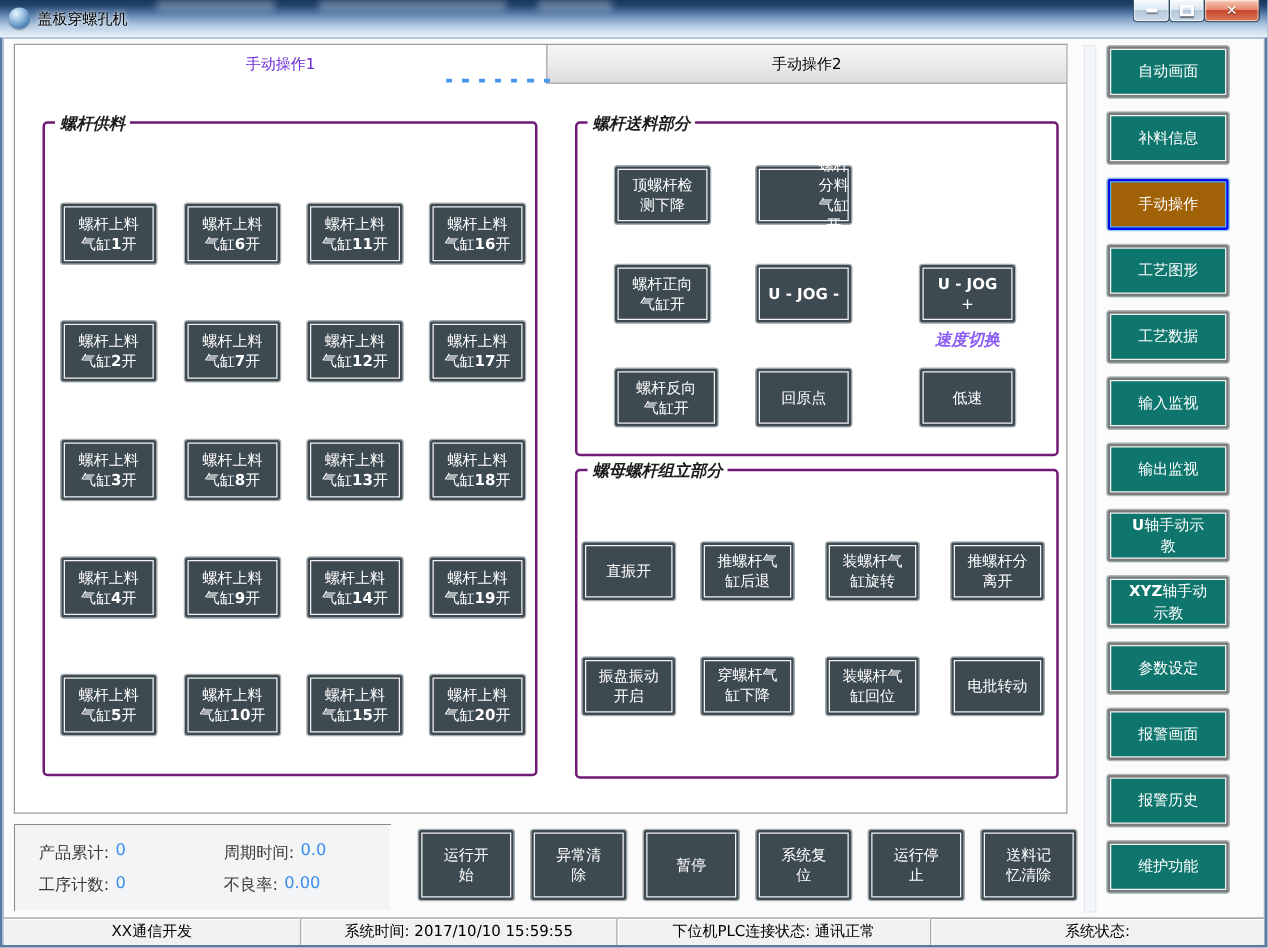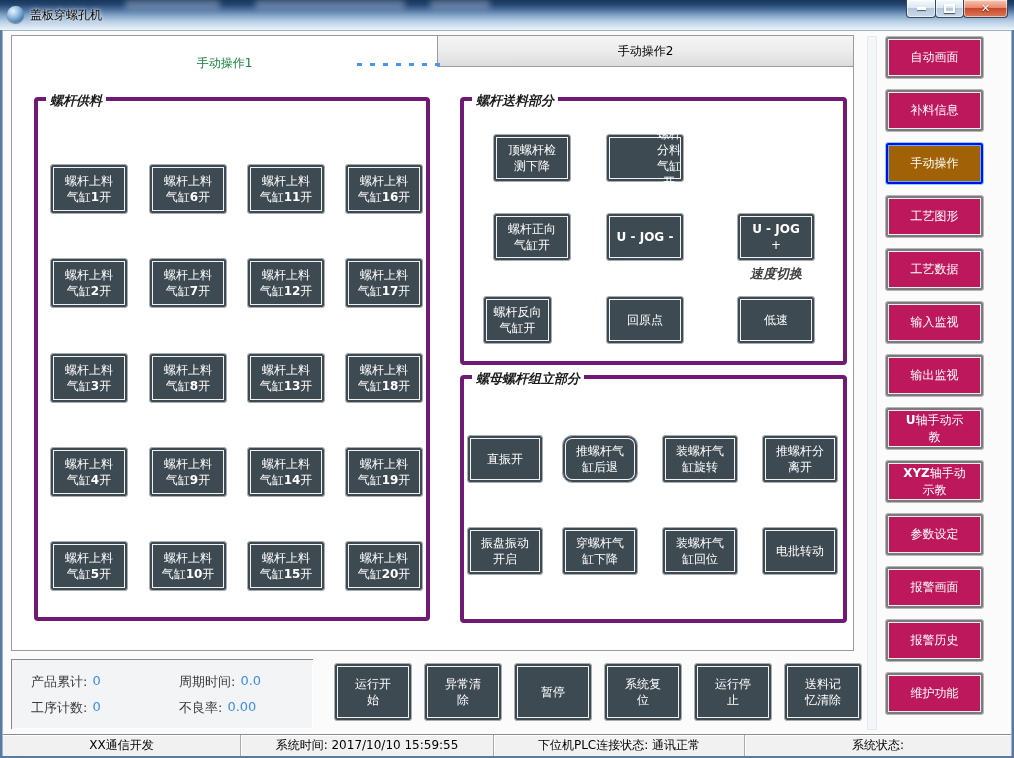--- a/index.html
+++ b/index.html
@@ -36,59 +36,59 @@
   .glyph-min { width:9px; height:3px; background:#fff; box-shadow:0 1px 1px rgba(0,0,0,.55); }
   .glyph-max { width:11px; height:9px; border:2px solid #fff; box-shadow:0 1px 1px rgba(0,0,0,.55); background:transparent; }
   .glyph-close { color:#fff; font-size:11px; font-weight:bold; text-shadow:0 1px 1px rgba(0,0,0,.6); line-height:1; }
   
   .client {
     position:absolute; top:30px; left:2px; width:1010px; height:726px;
     background:#fbfbfb; border:1px solid #9eb4cc;
   }
   
   .tab-panel { position:absolute; left:8px; top:4px; width:843px; height:616px; background:#fff; border:1px solid #9b9b9b; }
-  .tab-active { position:absolute; left:0; top:12px; width:425px; height:31px; background:#fff; display:flex; align-items:center; justify-content:center; font-size:12px; color:#15803d; }
+  .tab-active { position:absolute; left:0; top:0; width:425px; height:31px; background:#fff; display:flex; align-items:center; justify-content:center; font-size:12px; color:#6d28d9; }
   .tab-inactive {
     position:absolute; left:425px; top:0; right:0; height:31px;
     background:linear-gradient(180deg,#f5f5f5 0%,#ececec 50%,#dcdcdc 100%);
     border-left:1px solid #9b9b9b; border-bottom:1px solid #9b9b9b;
     display:flex; align-items:center; justify-content:center; font-size:12px; color:#000;
   }
   .artifact-dashes {
     position:absolute; left:345px; top:27px; width:86px; height:3px;
     background:repeating-linear-gradient(90deg,#4596ec 0 5px,transparent 5px 13px);
   }
   
-  .groupbox { position:absolute; border:4px solid #701a75; border-radius:4px; background:#fff; }
+  .groupbox { position:absolute; border:2px solid #701a75; border-radius:4px; background:#fff; }
   .groupbox .gtitle {
     position:absolute; top:-9px; left:8px; background:#fff; padding:0 4px;
     font-family:"DejaVu Serif","Liberation Serif",serif; font-style:italic; font-weight:bold;
     font-size:13px; color:#1c1c1c; white-space:nowrap;
   }
   #supply-group   { left:22px;  top:61px;  width:396px; height:524px; }
   #feed-group     { left:448px; top:61px;  width:387px; height:268px; }
   #assembly-group { left:448px; top:339px; width:387px; height:248px; }
   .speed-label {
     position:absolute; left:273px; top:164px; width:78px; text-align:center;
     font-family:"DejaVu Serif","Liberation Serif",serif; font-style:italic; font-weight:bold;
-    font-size:13px; color:#404040;
+    font-size:13px; color:#8b5cf6;
   }
   
   .hmi-btn {
     position:absolute; background:#3e4a52; border:1px solid #a8adb0; border-radius:3px;
     color:#fff; font-size:12px; line-height:1.35; text-align:center;
     display:flex; flex-direction:column; align-items:center; justify-content:center;
     box-shadow:inset 0 0 0 2px #3e4a52, inset 0 0 0 3px #f2f2f2;
     cursor:default;
   }
   .hmi-btn .line { width:100%; }
   .hmi-btn b { font-weight:bold; }
   
   .sidebar { position:absolute; left:882px; top:5px; width:99px; height:714px; }
-  .sidebar .hmi-btn { background:#be185d; box-shadow:inset 0 0 0 2px #7b7b7b, inset 0 0 0 3px #f0f0f0; border-color:#b6b6b6; }
+  .sidebar .hmi-btn { background:#0f766e; box-shadow:inset 0 0 0 2px #7b7b7b, inset 0 0 0 3px #f0f0f0; border-color:#b6b6b6; }
   .sidebar .hmi-btn.active { background:#a16207; border-color:#8fd0f0; box-shadow:inset 0 0 0 2px #0a0af0, inset 0 0 0 3px #57b7ee; }
   .edge-strip { position:absolute; left:864px; top:5px; width:10px; height:694px; background:#f4f7fa; border:1px solid #e6eaee; }
   
   .stats-panel {
     position:absolute; left:8px; top:628px; width:302px; height:70px; background:#f2f4f6;
     box-shadow:inset 1px 1px 0 #8a8a8a, inset -1px -1px 0 #ffffff;
     display:grid; grid-template-columns:148px 1fr; grid-template-rows:1fr 1fr;
     padding:10px 0 8px 20px; align-items:center;
   }
   .stat-cell { display:flex; gap:5px; font-size:13px; color:#3a3a3a; }
@@ -231,54 +231,54 @@
           <div class="line">螺杆正向</div>
           <div class="line">气缸开</div>
         </div>
         <div class="hmi-btn" style="left: 142px; top: 112px; width: 78px; height: 48px;">
           <div class="line"><b>U - JOG -</b></div>
         </div>
         <div class="hmi-btn" style="left: 273px; top: 112px; width: 78px; height: 48px;">
           <div class="line"><b>U - JOG</b></div>
           <div class="line">+</div>
         </div>
-        <div class="hmi-btn" style="left: 19px; top: 195px; width: 69px; height: 48px;">
+        <div class="hmi-btn" style="left: 29px; top: 195px; width: 84px; height: 48px;">
           <div class="line">螺杆反向</div>
           <div class="line">气缸开</div>
         </div>
         <div class="hmi-btn" style="left: 142px; top: 195px; width: 78px; height: 48px;">
           <div class="line">回原点</div>
         </div>
         <div class="hmi-btn" style="left: 273px; top: 195px; width: 78px; height: 48px;">
           <div class="line">低速</div>
         </div>
       </div>
 
     <div class="groupbox" id="assembly-group">
       <span class="gtitle">螺母螺杆组立部分</span>
     <div class="hmi-btn" style="left: 3px; top: 56px; width: 76px; height: 48px;">
           <div class="line">直振开</div>
         </div>
-        <div class="hmi-btn" style="left: 98px; top: 56px; width: 76px; height: 48px; border-radius: 10px;">
+        <div class="hmi-btn" style="left: 98px; top: 56px; width: 76px; height: 48px;">
           <div class="line">推螺杆气</div>
           <div class="line">缸后退</div>
         </div>
         <div class="hmi-btn" style="left: 198px; top: 56px; width: 76px; height: 48px;">
           <div class="line">装螺杆气</div>
           <div class="line">缸旋转</div>
         </div>
         <div class="hmi-btn" style="left: 298px; top: 56px; width: 76px; height: 48px;">
           <div class="line">推螺杆分</div>
           <div class="line">离开</div>
         </div>
         <div class="hmi-btn" style="left: 3px; top: 148px; width: 76px; height: 48px;">
           <div class="line">振盘振动</div>
           <div class="line">开启</div>
         </div>
-        <div class="hmi-btn" style="left: 98px; top: 148px; width: 76px; height: 48px;">
+        <div class="hmi-btn" style="left: 98px; top: 148px; width: 76px; height: 48px; font-family: Liberation Mono, monospace;">
           <div class="line">穿螺杆气</div>
           <div class="line">缸下降</div>
         </div>
         <div class="hmi-btn" style="left: 198px; top: 148px; width: 76px; height: 48px;">
           <div class="line">装螺杆气</div>
           <div class="line">缸回位</div>
         </div>
         <div class="hmi-btn" style="left: 298px; top: 148px; width: 76px; height: 48px;">
           <div class="line">电批转动</div>
         </div>

